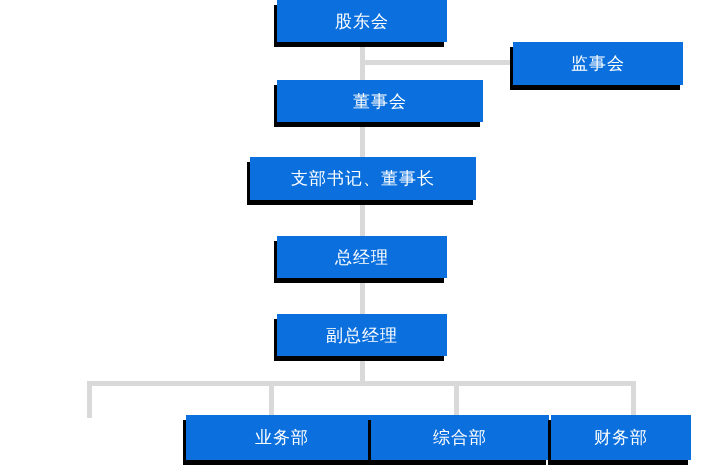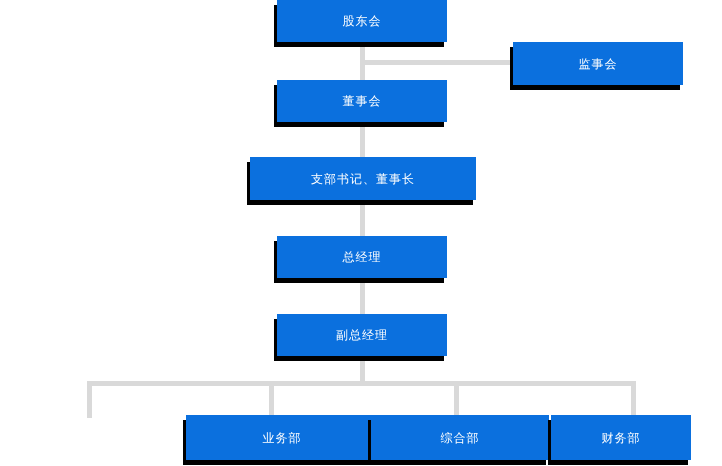--- a/index.html
+++ b/index.html
@@ -52,21 +52,21 @@
     width: 100%;
     height: 100%;
     background: #0b70de;
     z-index: 3;
     display: flex;
     align-items: center;
     justify-content: center;
   }
   .node-label {
     color: #ffffff;
-    font-size: 12px;
+    font-size: 17px;
     line-height: 1;
     letter-spacing: 1px;
     white-space: nowrap;
     font-weight: 400;
   }
 </style>
 </head>
 <body>
 
 <div id="org-chart">
@@ -100,21 +100,21 @@
     </div>
   </div>
 
   <div class="node" style="left:513px; top:42px; width:170px; height:43px;border-radius:13px;">
     <div class="node-shadow"></div>
     <div class="node-body">
       <span class="node-label">监事会</span>
     </div>
   </div>
 
-  <div class="node" style="left:277px; top:80px; width:170px; height:42px;">
+  <div class="node" style="left:277px; top:80px; width:206px; height:42px;">
     <div class="node-shadow"></div>
     <div class="node-body">
       <span class="node-label">董事会</span>
     </div>
   </div>
 
   <div class="node" style="left:250px; top:157px; width:226px; height:43px;">
     <div class="node-shadow"></div>
     <div class="node-body">
       <span class="node-label">支部书记、董事长</span>

